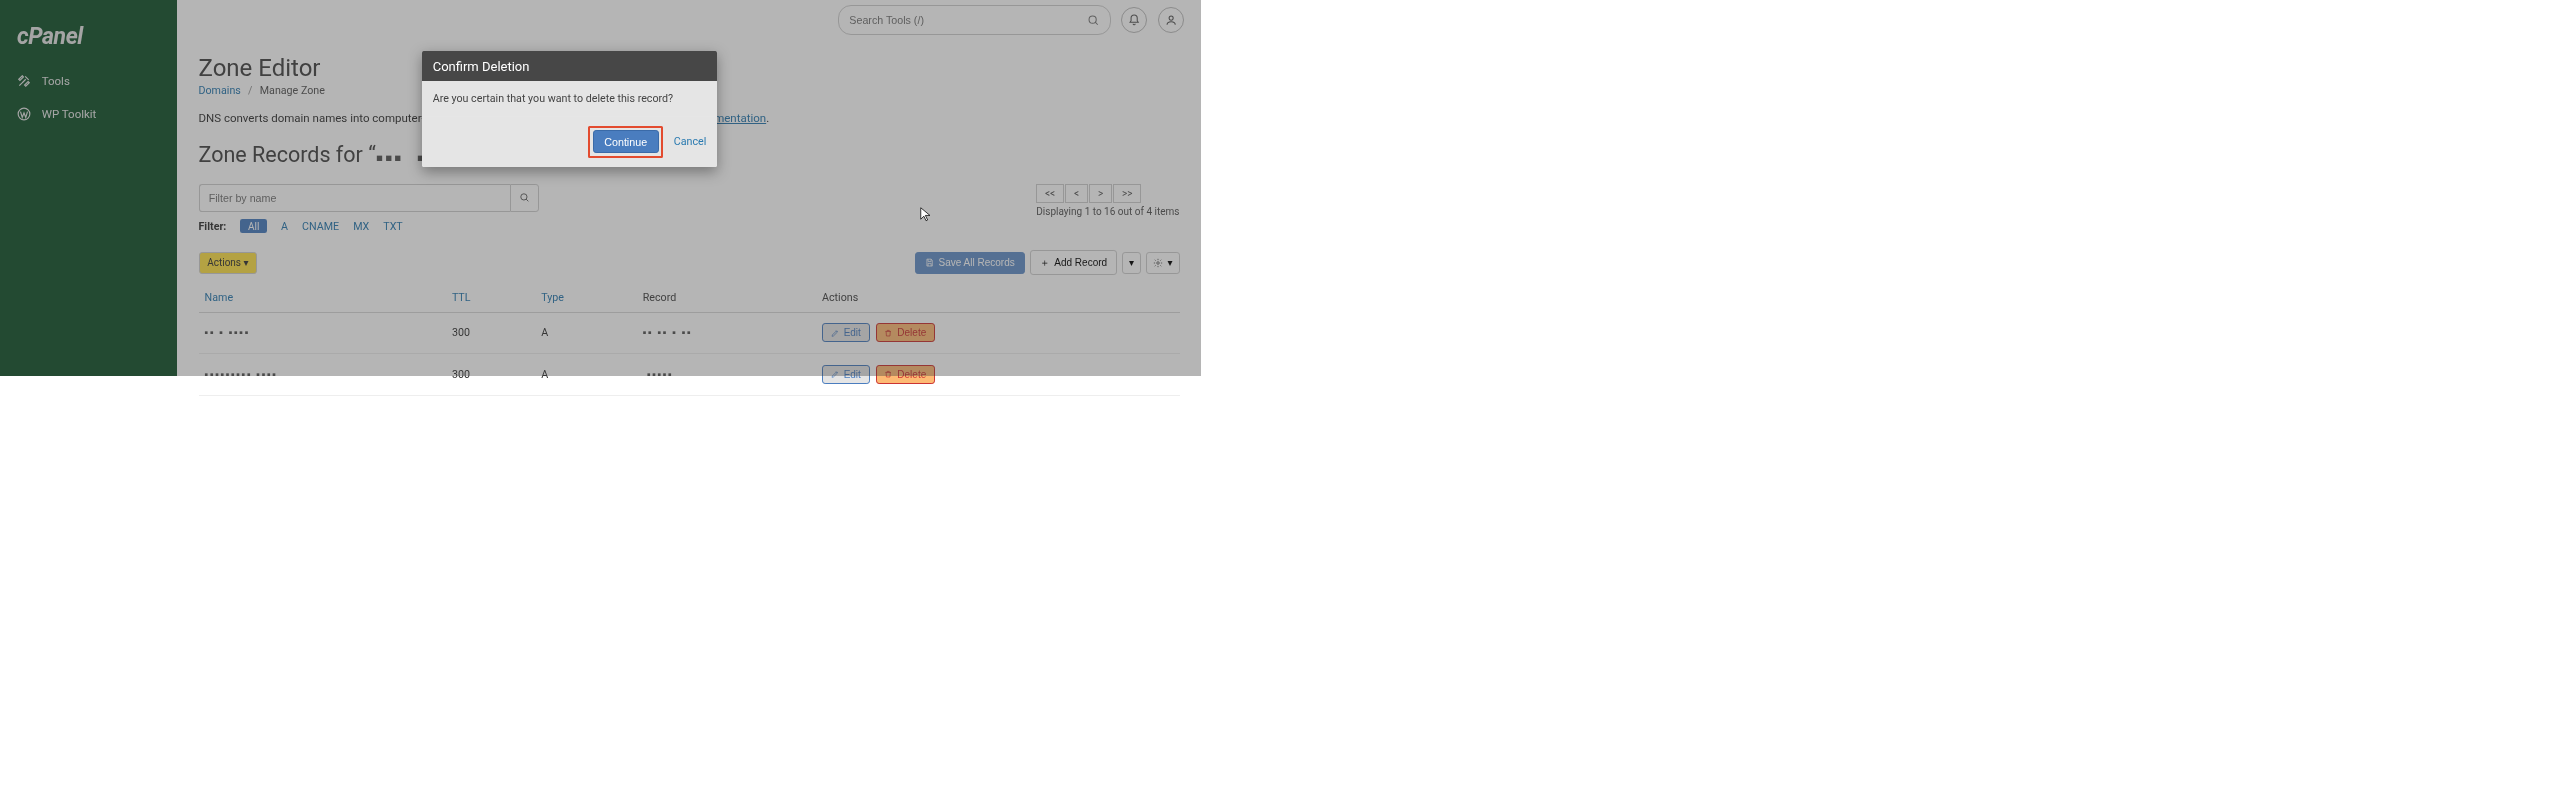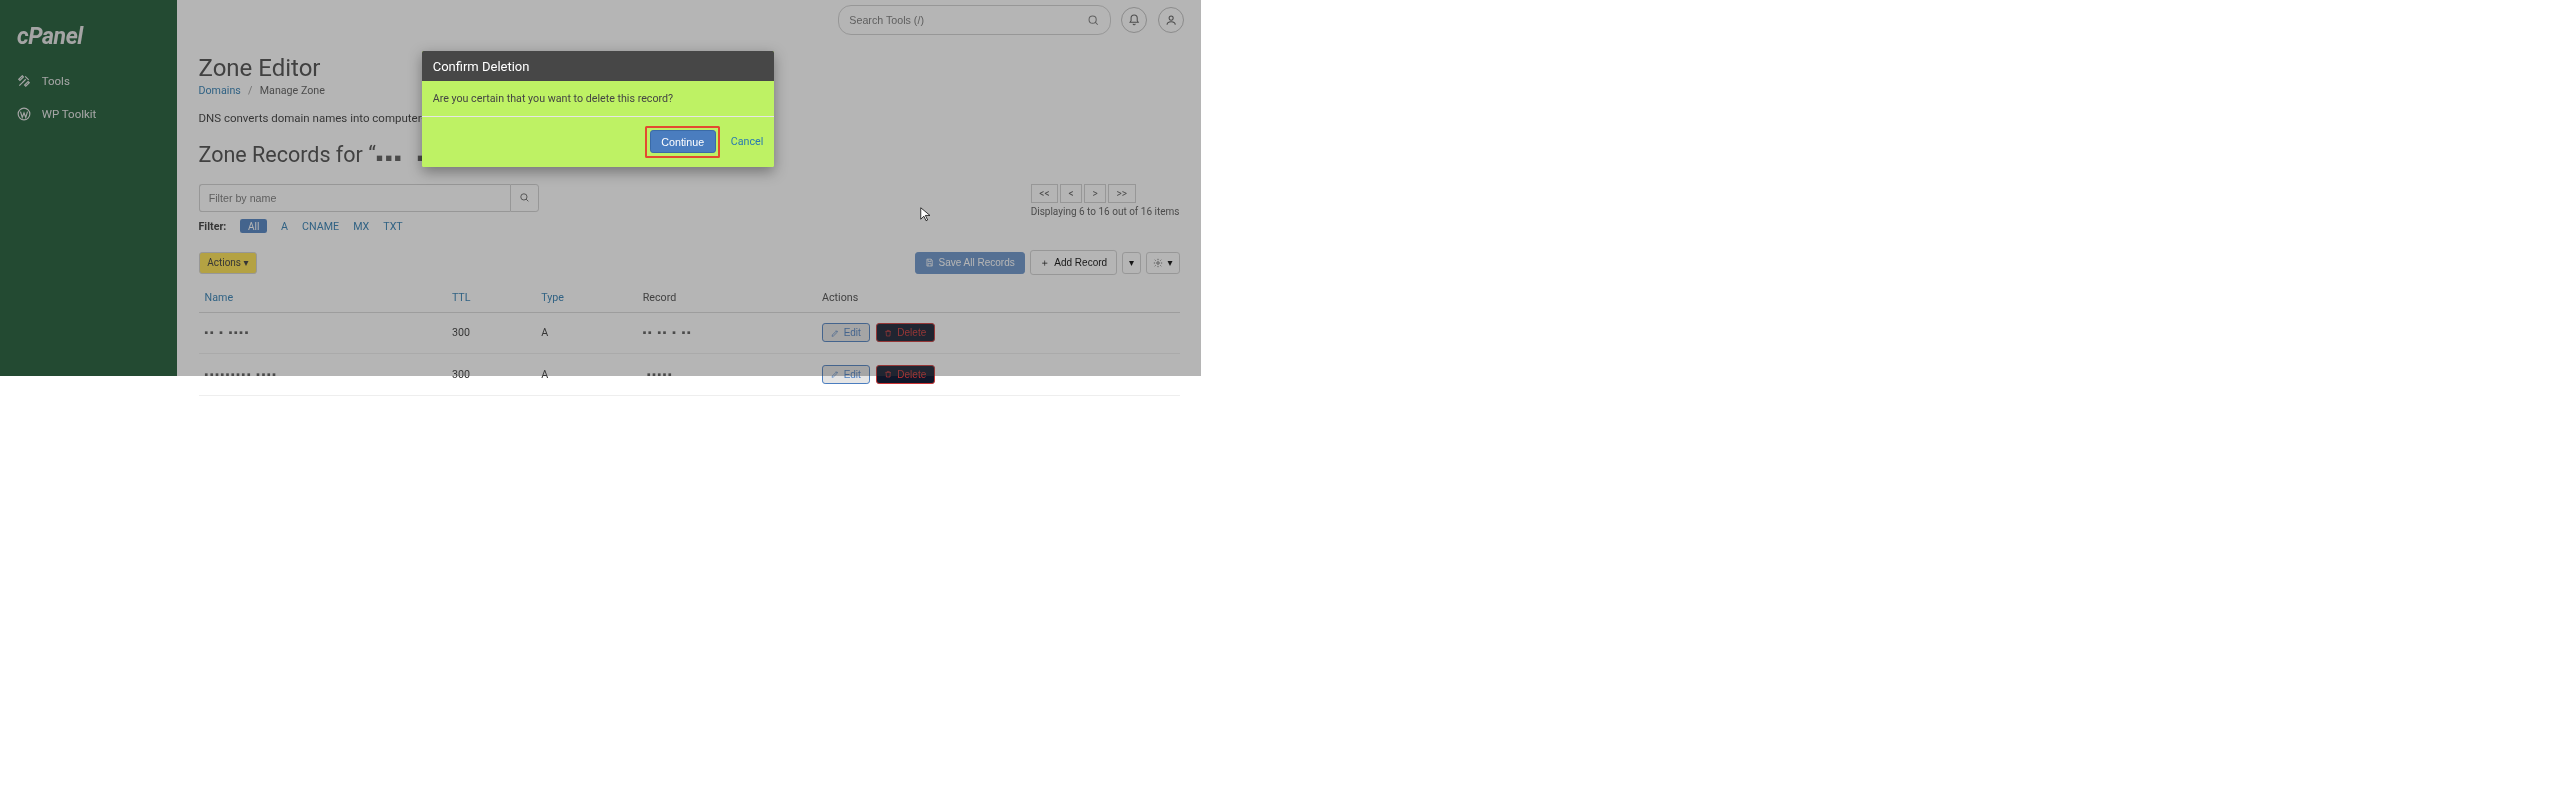--- a/index.html
+++ b/index.html
@@ -176,41 +176,41 @@
   table.zone th {
     text-align:left; font-weight:400; color:#2a7ab0;
     padding:7.7px 6.1px; border-bottom:1.5px solid #d9d9d9;
   }
   table.zone th.nolink { color:#444; }
   table.zone td {
     padding:10.7px 6.1px; border-bottom:0.8px solid #eee; vertical-align:middle;
   }
   .row-actions { display:flex; gap:6.1px; }
   .btn.edit { border-color:#4a7dbf; color:#4a7dbf; background:#e5e5e5; padding:3.1px 7.7px; font-size:10px; }
-  .btn.delete { border-color:#c33; color:#c33; background:#0f172a; padding:3.1px 7.7px; font-size:10px; }
+  .btn.delete { border-color:#c33; color:#c33; background:#fdba74; padding:3.1px 7.7px; font-size:10px; }
 
   
   .redact {
     display:inline-block; height:9.2px; background:#7a7a7a;
     border-radius:0.8px;
   }
   .redact.dots { background:none; color:#555; letter-spacing:1.5px; filter: blur(0.5px); font-weight:700; }
 
   
   .backdrop {
     position:absolute; left:0; top:0;
     width:1201px; height:376px;
     background: rgba(60,60,60,0.38);
     z-index: 10;
   }
   .modal {
     position:absolute; z-index:20;
     left: 422px; top:51px;
-    width: 352px;
-    background:#bef264;
+    width: 295px;
+    background:#e5e5e5;
     box-shadow: 0 4.6px 14px rgba(0,0,0,.35);
     border-radius:1.5px;
     overflow:hidden;
   }
   .modal-header {
     background:#474747; color:#fff;
     padding:7.7px 10.7px; font-size:13px;
   }
   .modal-body { padding:10.7px; font-size:10.7px; color:#444; }
   .modal-footer {
@@ -338,21 +338,21 @@
           </div>
         </div>
 
         <div class="top-right-block">
           <div class="pagination">
             <span class="pg">&lt;&lt;</span>
             <span class="pg">&lt;</span>
             <span class="pg">&gt;</span>
             <span class="pg">&gt;&gt;</span>
           </div>
-          <div class="displaying">Displaying 6 to 16 out of 16 items</div>
+          <div class="displaying">Displaying 1 to 16 out of 4 items</div>
         </div>
       </div>
 
       <div class="toolbar-row">
         <div class="actions-dd">
           <span>Actions</span>
           <span>▾</span>
         </div>
         <div class="right-tools">
           <button class="btn primary disabled">

